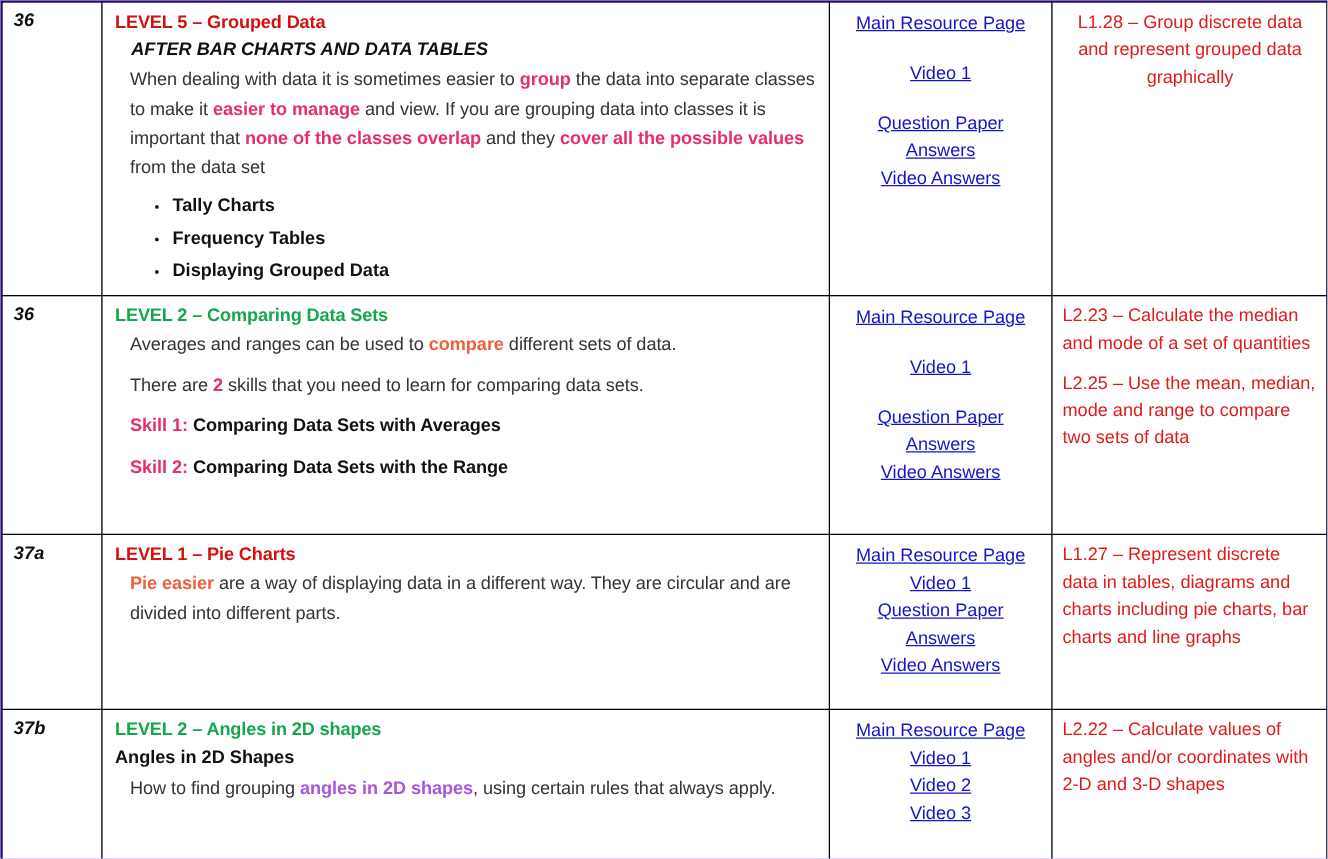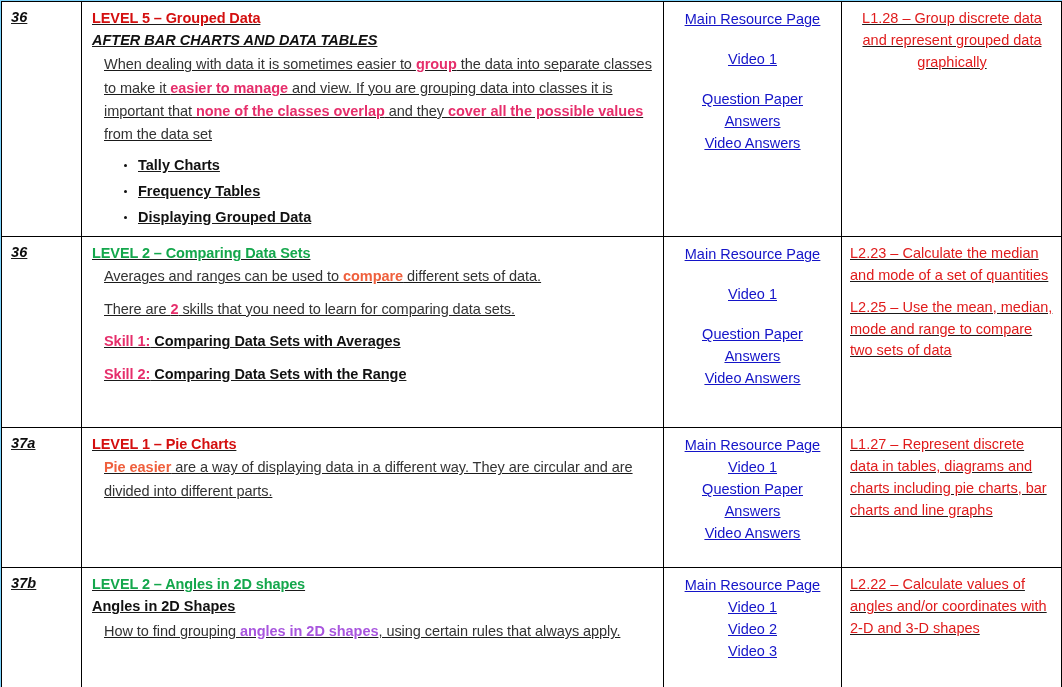--- a/index.html
+++ b/index.html
@@ -11,24 +11,23 @@
   body {
     font-family: "Liberation Sans", sans-serif;
     color: #1a1a1a;
     -webkit-font-smoothing: antialiased;
   }
 
   .page {
     position: relative;
     width: 1062px;
     height: 687px;
-    background: #7dd3fc;
+    background: #8b5cf6;
     overflow: hidden;
     box-sizing: border-box;
-    text-decoration: underline;
   }
 
   table.sow {
     border-collapse: collapse;
     table-layout: fixed;
     width: 1060px;
     margin: 1px 0 0 1px;
   }
 
   table.sow td {
@@ -73,21 +72,21 @@
   }
   .lvl-red   { color: #d40f0f; }
   .lvl-green { color: #14a74c; }
 
   .subhead-bi {
     font-weight: bold;
     font-style: italic;
     font-size: 14.5px;
     color: #111111;
     line-height: 1.45;
-    margin: 0 0 2px 0;
+    margin: 0 0 2px 13px;
   }
   .subhead-b {
     font-weight: bold;
     font-size: 14.5px;
     color: #111111;
     line-height: 1.5;
     margin: 0 0 2px 0;
   }
 
   p.para {

